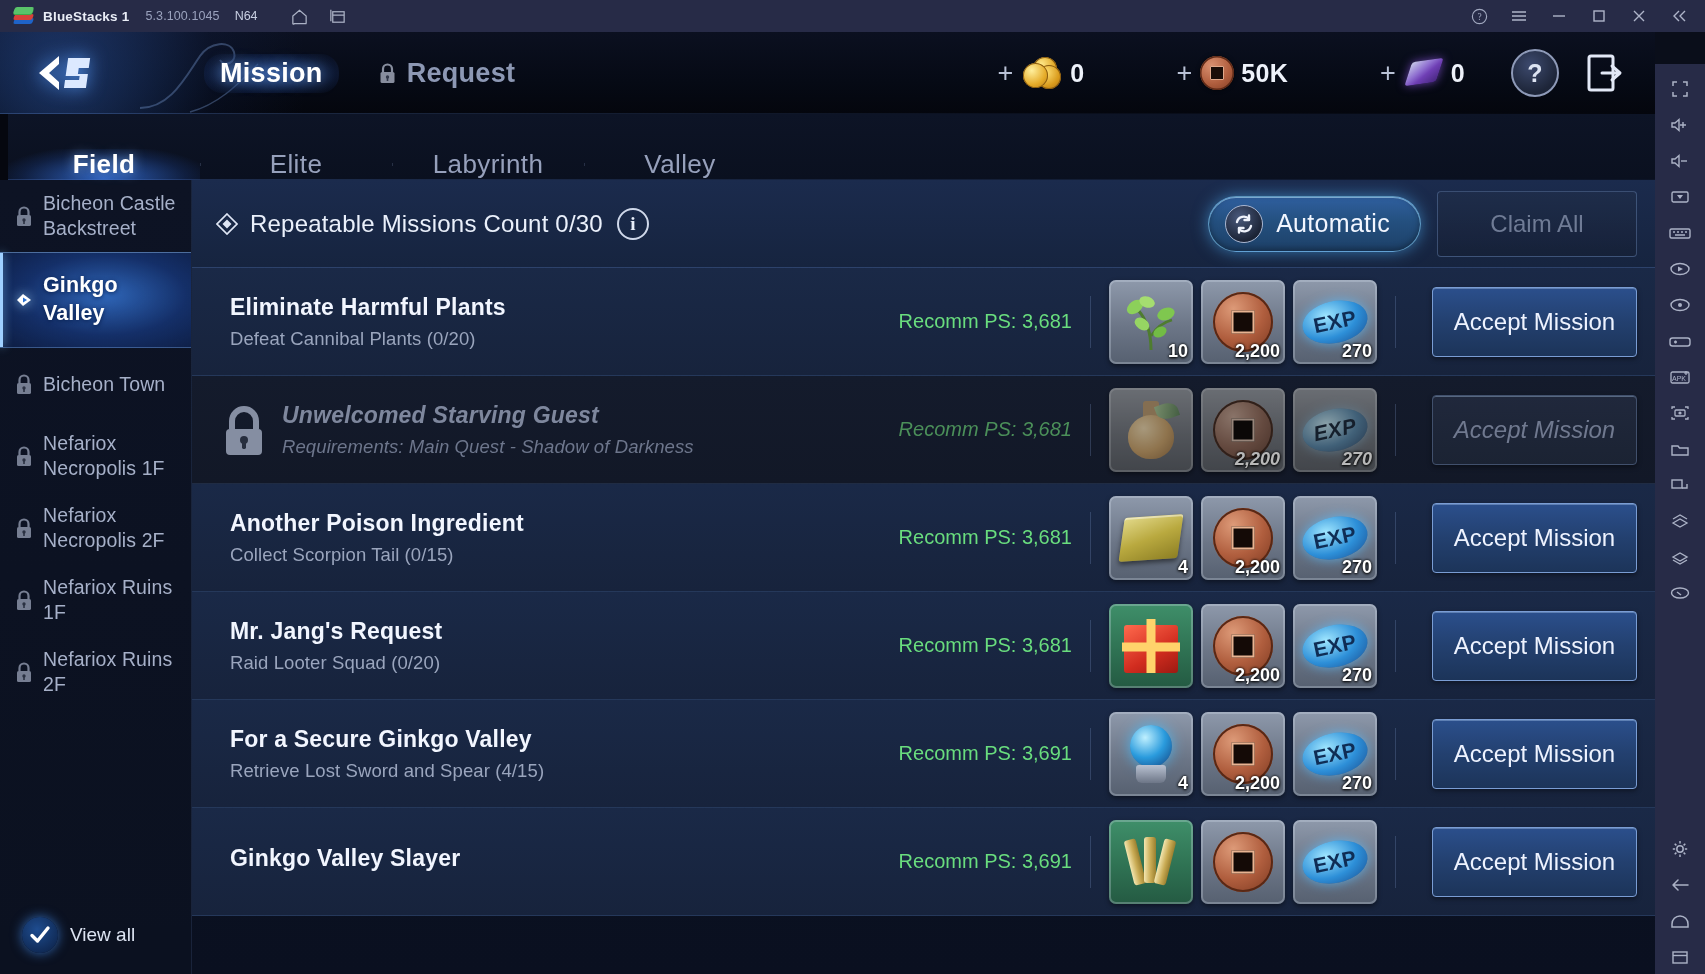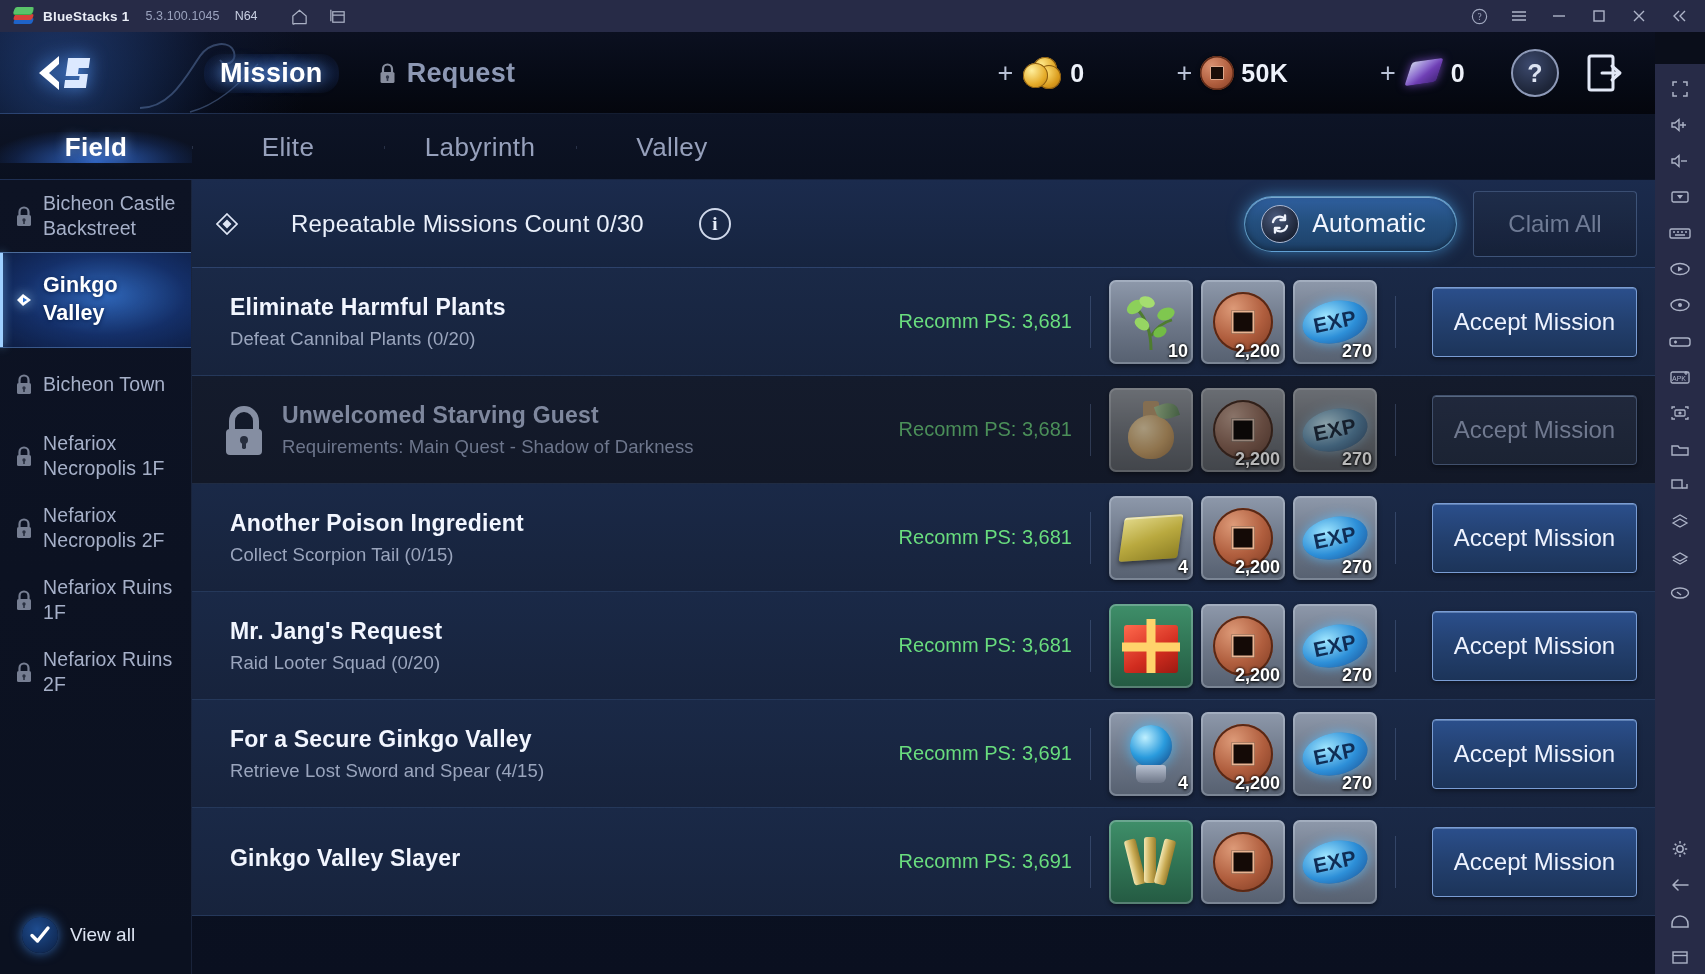--- a/index.html
+++ b/index.html
@@ -107,23 +107,23 @@
     background:radial-gradient(circle at 40% 32%, #3d4a6e, #1d2538 70%);
     border:2px solid #8e9ab8; display:flex;align-items:center;justify-content:center;
     color:#dde4f2; font-size:25px; font-weight:bold; cursor:pointer;
   }
   .exitbtn {
     width:52px;height:50px; display:flex;align-items:center;justify-content:center; cursor:pointer;
   }
 
   
   .tabstrip {
-    position:absolute; top:82px; left:0; right:0; height:66px; z-index:11;
+    position:absolute; top:82px; left:8px; right:0; height:66px; z-index:11;
     background:linear-gradient(180deg,#0d1426 0%,#0a101f 100%);
-    display:flex; align-items:center;
+    display:flex; align-items:flex-end;
   }
   .tabstrip:after{
     content:""; position:absolute; left:0;right:0;bottom:0;height:1px;
     background:linear-gradient(90deg,rgba(80,120,200,.30),rgba(40,70,130,.08));
   }
   .ts-item {
     width:192px; display:flex;align-items:center;justify-content:center;
     font-size:26px; color:#96a0bb; position:relative; cursor:pointer; letter-spacing:.4px;
   }
   .ts-item + .ts-item:before{
@@ -181,21 +181,20 @@
   .panel {
     position:absolute; left:192px; right:0; top:148px; bottom:0; z-index:9;
     background:linear-gradient(180deg,#0e1526 0%,#0a1020 100%);
     overflow:hidden;
   }
   .panel-head {
     height:88px; display:flex; align-items:center; padding:0 18px 0 24px;
     background:linear-gradient(180deg,#1b2b4d 0%,#16243f 100%);
     border-bottom:1px solid rgba(110,150,215,.22);
     position:relative;
-    gap:41px;
   }
   .ph-diamond { width:22px;height:22px; margin-right:12px; }
   .ph-title { font-size:24px; color:#eaf0fb; letter-spacing:.2px; }
   .ph-info {
     width:32px;height:32px;border-radius:50%; margin-left:14px;
     border:2px solid #cfd8ea; display:flex;align-items:center;justify-content:center;
     color:#e8eefa; font-size:19px; font-weight:bold; font-family:"Liberation Serif", serif; cursor:pointer;
   }
   .ph-right { margin-left:auto; display:flex; align-items:center; gap:16px; }
   .btn-auto {
@@ -206,36 +205,36 @@
     border:1px solid rgba(140,215,255,.55);
     cursor:pointer;
   }
   .auto-ic {
     width:38px;height:38px;border-radius:50%;
     background:radial-gradient(circle at 38% 32%,#4a5a7d,#1b2335 72%);
     border:1.5px solid #aab6d0; display:flex;align-items:center;justify-content:center;
   }
   .btn-auto-label { font-size:25px; color:#f2f6ff; letter-spacing:.3px; }
   .btn-claim {
-    width:164px; height:66px; border-radius:4px;
+    width:200px; height:66px; border-radius:4px;
     border:1px solid rgba(110,140,190,.42);
     background:linear-gradient(180deg,rgba(32,46,74,.75),rgba(22,32,54,.75));
     display:flex;align-items:center;justify-content:center;
     font-size:24px; color:#6f7b95; cursor:pointer;
   }
 
   
   .rows { position:absolute; top:88px; left:0; right:0; bottom:0; overflow:hidden; }
   .row {
     height:108px; display:flex; align-items:center; padding:0 18px 0 24px;
     border-bottom:1px solid rgba(100,135,195,.16);
     position:relative;
   }
   .row.normal { background:linear-gradient(180deg,#1a2947 0%,#17233c 100%); }
-  .row.locked { background:linear-gradient(180deg,#141b2c 0%,#121827 100%); }
+  .row.locked { background:linear-gradient(180deg,#141b2c 0%,#121827 100%);font-style:italic; }
   .row-lockic { width:56px;height:56px; flex:0 0 56px; margin-right:10px; opacity:.85; }
   .row-textcol { flex:0 0 520px; display:flex; flex-direction:column; gap:7px; padding-left:14px; }
   .row.locked .row-textcol { padding-left:0; }
   .m-title { font-size:23px; font-weight:bold; color:#f2f6ff; letter-spacing:.2px; }
   .row.locked .m-title { color:#7e879d; }
   .m-sub { font-size:18.5px; color:#9aa5bd; letter-spacing:.1px; }
   .row.locked .m-sub { color:#6d768c; }
   .m-ps { font-size:20px; color:#69dd7e; white-space:nowrap; margin-left:auto; }
   .row.locked .m-ps { color:#4b8f59; }
   .divider-v { width:1px; height:52px; background:rgba(130,160,210,.25); margin:0 18px; }

